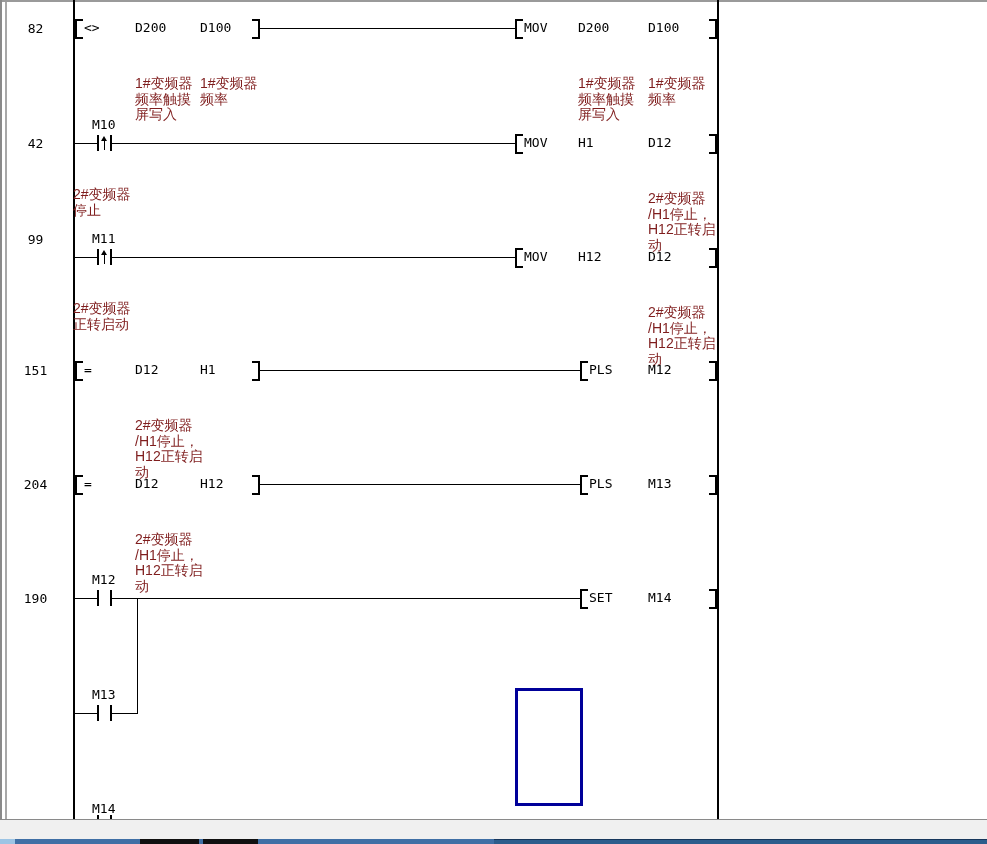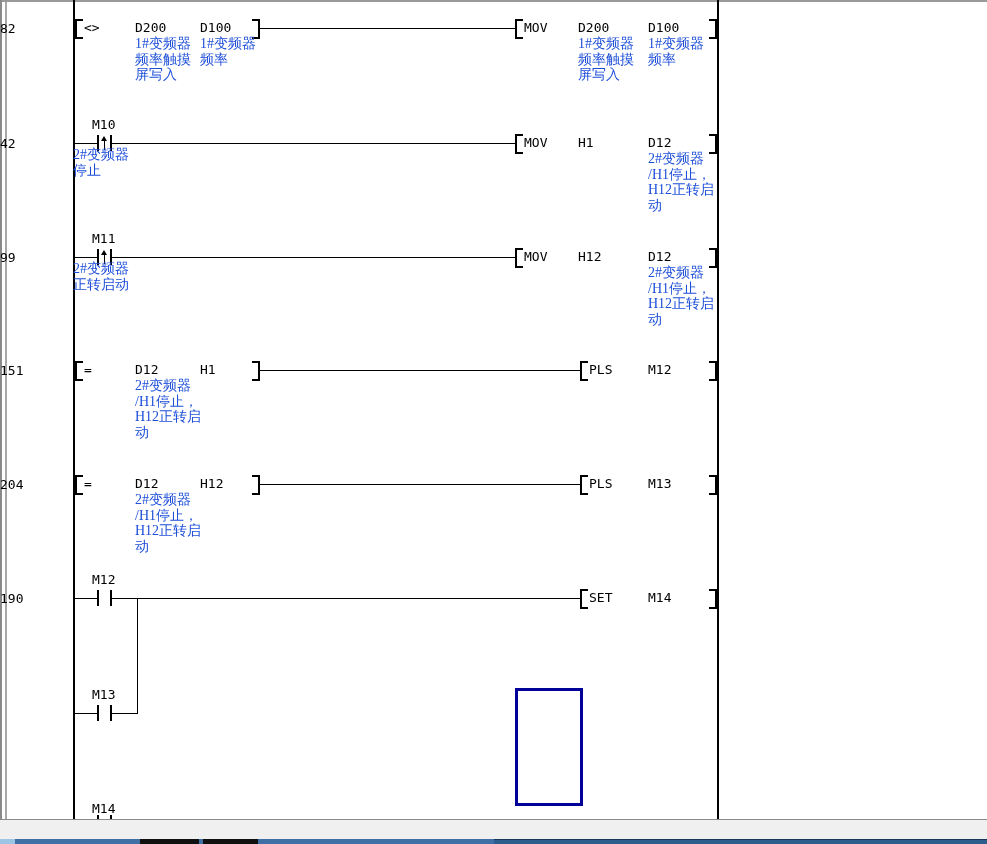--- a/index.html
+++ b/index.html
@@ -17,23 +17,23 @@
   .barclip{position:absolute;width:2px;height:4px;background:#000;}
   
   .lb{position:absolute;width:6px;height:16px;border-left:2px solid #000;border-top:2px solid #000;border-bottom:2px solid #000;}
   .rb{position:absolute;width:6px;height:16px;border-right:2px solid #000;border-top:2px solid #000;border-bottom:2px solid #000;}
   
   .edgearrow{position:absolute;width:7px;height:14px;}
   .edgearrow::before{content:'';position:absolute;left:3px;top:3px;width:1px;height:11px;background:#000;}
   .edgearrow::after{content:'';position:absolute;left:0;top:0;border-left:3px solid transparent;border-right:3px solid transparent;border-bottom:5px solid #000;}
   
   .t{position:absolute;font-size:13px;line-height:15px;color:#000;white-space:pre;}
-  .step{left:0;width:71px;text-align:left;}
-  .cmt{position:absolute;font-family:Liberation Serif, serif;
-       font-size:14px;line-height:15.5px;color:#1d4ed8;white-space:pre;}
+  .step{left:0;width:71px;text-align:center;}
+  .cmt{position:absolute;font-family:Liberation Sans, sans-serif;
+       font-size:14px;line-height:15.5px;color:#7f1d1d;white-space:pre;margin-top:40px;}
   
   .cursor{position:absolute;left:515px;top:688px;width:62px;height:112px;border:3px solid #000099;background:transparent;}
   
   .hscroll{position:absolute;left:0;top:819px;width:987px;height:20px;background:#f0f0f0;border-top:1px solid #8a8a8a;box-sizing:border-box;}
   .taskbar{position:absolute;left:0;top:839px;width:987px;height:5px;background:#3f6fa5;}
   .tb-seg{position:absolute;top:0;height:5px;}
 </style>
 </head>
 <body>
 
@@ -76,21 +76,21 @@
     <div class="lb" style="left:515px;top:134px"></div>
     <div class="t" style="left:524px;top:135px">MOV</div>
     <div class="t" style="left:578px;top:135px">H1</div>
     <div class="t" style="left:648px;top:135px">D12</div>
     <div class="rb" style="left:709px;top:134px"></div>
     <div class="cmt" style="left:73px;top:147px"><div>2#变频器</div><div>停止</div></div>
     <div class="cmt" style="left:648px;top:151px"><div>2#变频器</div><div>/H1停止，</div><div>H12正转启</div><div>动</div></div>
   </div>
 
   <div>
-    <div class="t step" style="top:250px">99</div>
+    <div class="t step" style="top:232px">99</div>
     <div class="t" style="left:92px;top:231px">M11</div>
     <div class="wire" style="left:75px;top:257px;width:22px"></div>
     <div class="bar" style="left:97px;top:249px"></div>
     <div class="edgearrow" style="left:101px;top:250px"></div>
     <div class="bar" style="left:110px;top:249px"></div>
     <div class="wire" style="left:112px;top:257px;width:403px"></div>
     <div class="lb" style="left:515px;top:248px"></div>
     <div class="t" style="left:524px;top:249px">MOV</div>
     <div class="t" style="left:578px;top:249px">H12</div>
     <div class="t" style="left:648px;top:249px">D12</div>

